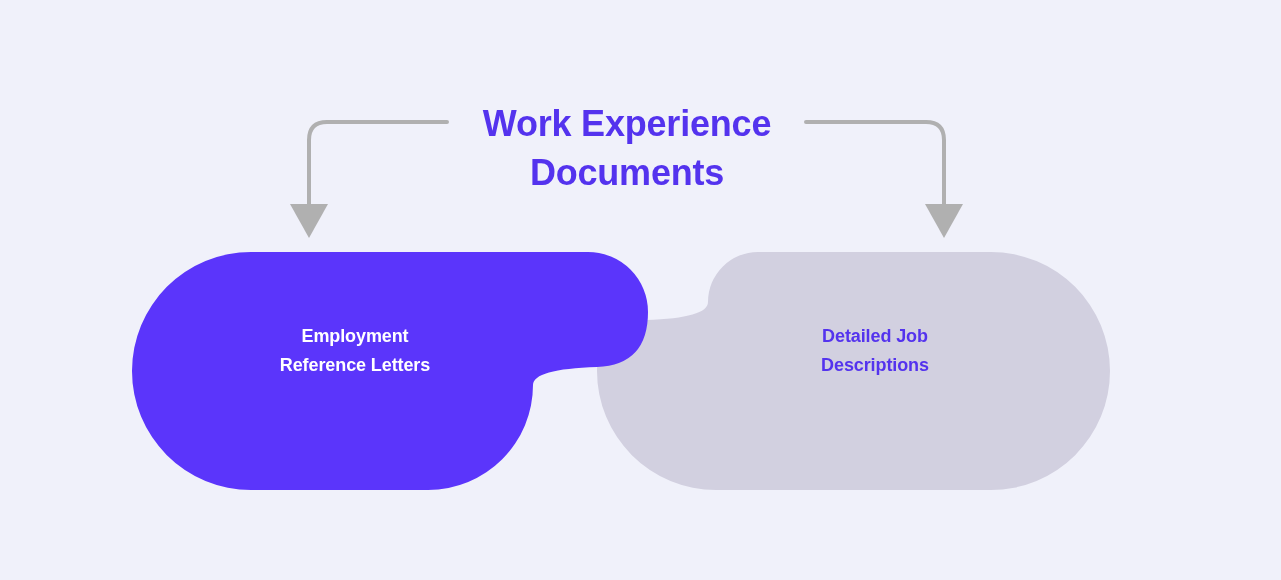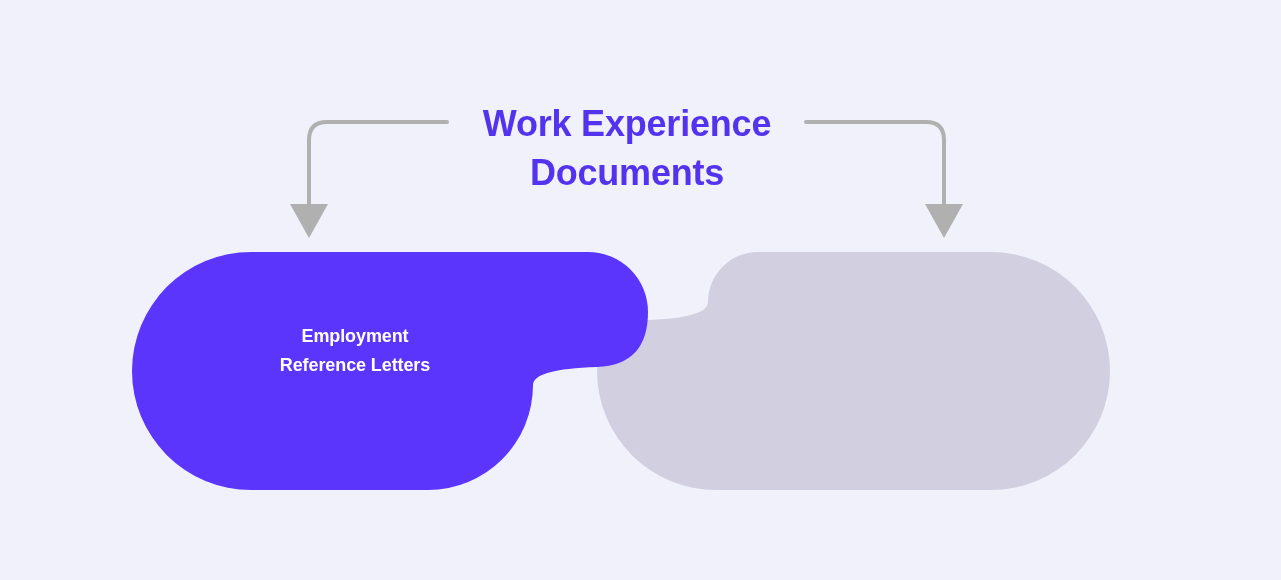--- a/index.html
+++ b/index.html
@@ -128,16 +128,18 @@
   </svg>
 
   <div class="label-layer">
 
     <div class="title-text">Work Experience
 Documents</div>
 
     <div class="node-label" id="label-left">Employment
 Reference Letters</div>
 
+    <div class="node-label" id="label-right">Detailed Job
+Descriptions</div>
 
   </div>
 
 </div>
 
 </body></html>

